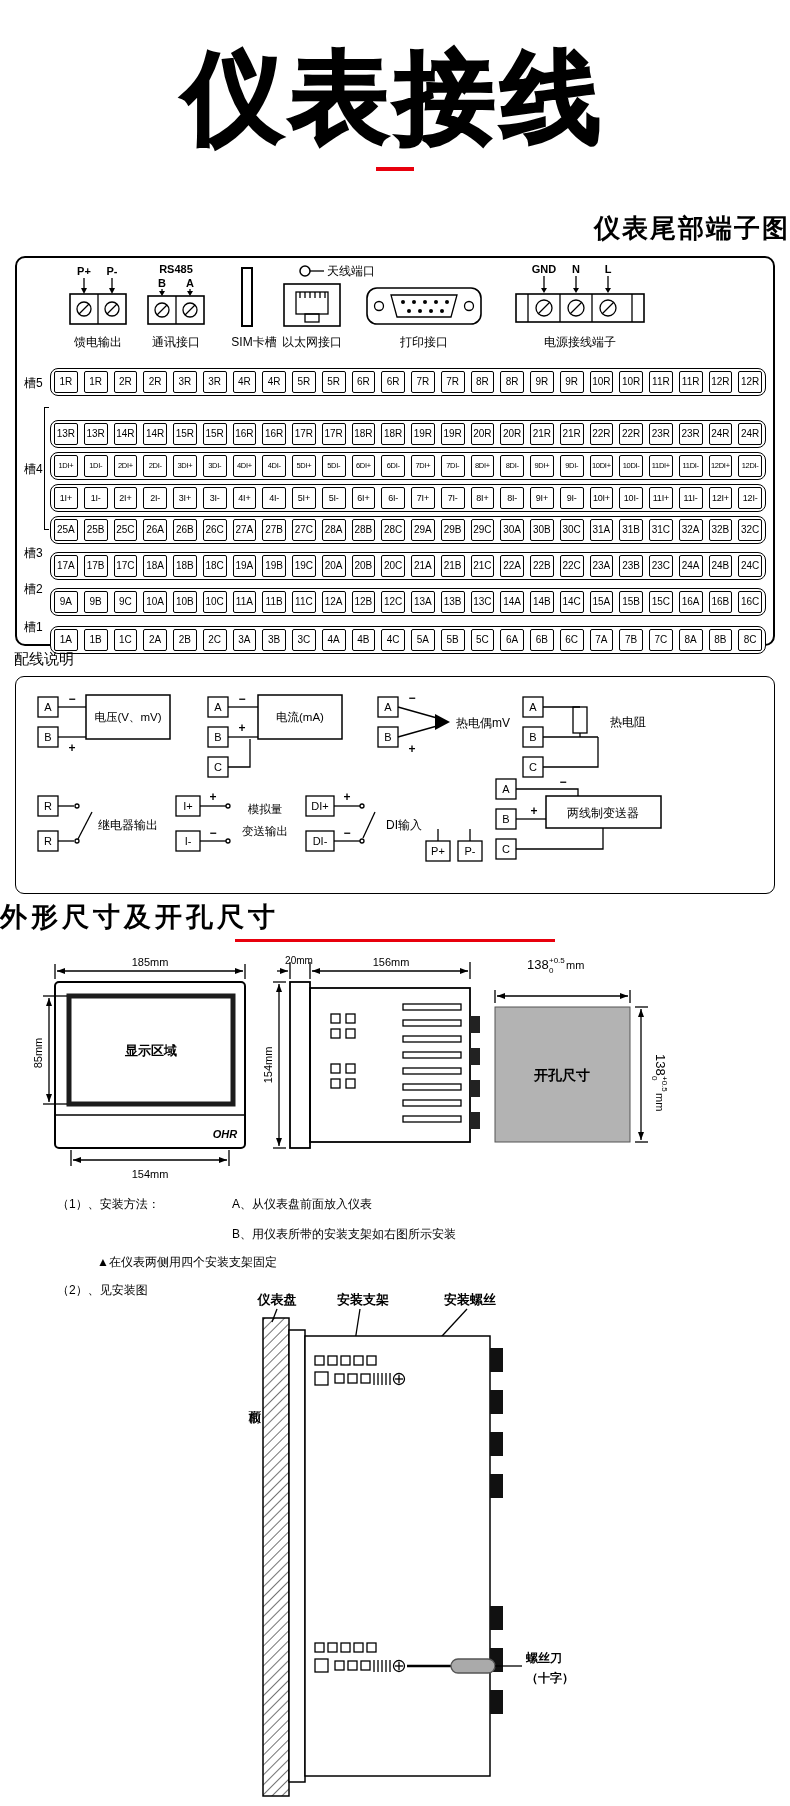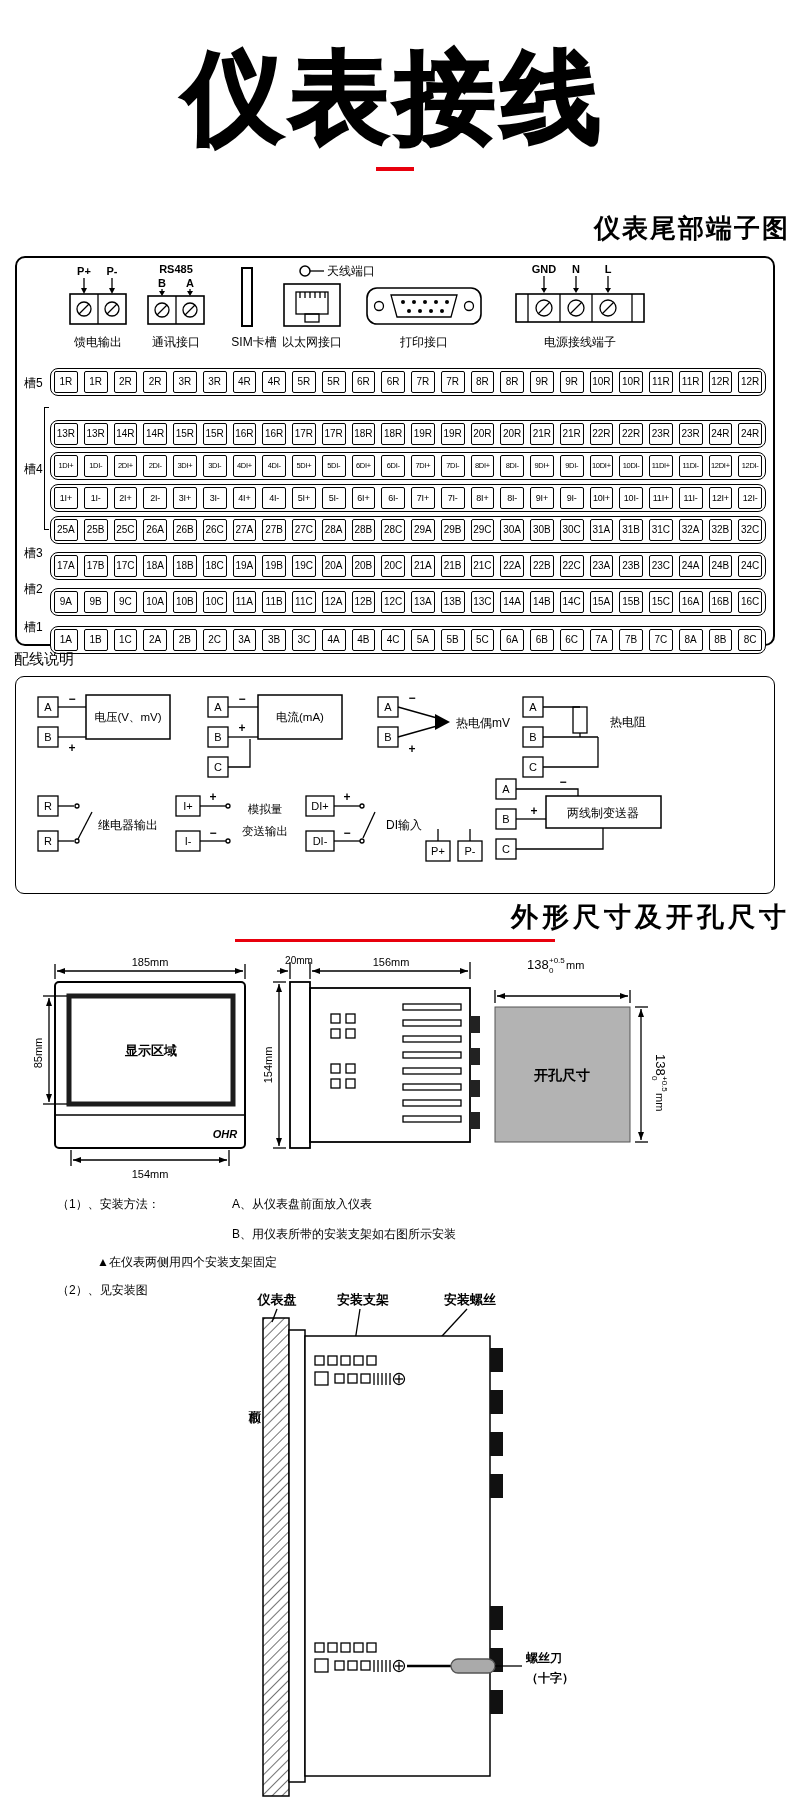--- a/index.html
+++ b/index.html
@@ -26,21 +26,21 @@
   .trow:nth-child(6),.trow:nth-child(7){margin-top:8px}
   .trow:nth-child(8){margin-top:10px}
   .tcell { flex:1 1 0; min-width:0; border:1px solid #000; border-radius:2px; text-align:center;
     font-size:10px; line-height:20px; background:#fff; overflow:hidden; white-space:nowrap; }
   .trow.sm .tcell{font-size:9px; letter-spacing:-0.2px}
   .trow.xs .tcell{font-size:7.5px; letter-spacing:-0.3px}
 
   .wlabel { position:absolute; top:650px; left:14px; font-size:15px; }
   .wpanel { position:absolute; top:676px; left:15px; width:760px; height:218px; border:1.7px solid #000; border-radius:9px; padding:2px; background:#fff; }
 
-  .sec2 { position:absolute; top:899px; left:0; width:100%; text-align:right; font-size:27px; font-weight:700; letter-spacing:4px; }
+  .sec2 { position:absolute; top:899px; left:0; width:100%; text-align:left; font-size:27px; font-weight:700; letter-spacing:4px; }
   .sec2-underline { position:absolute; top:939px; left:50%; transform:translateX(-50%); width:320px; height:3px; }
 
   .dims { position:absolute; top:952px; left:15px; }
   .install { position:absolute; top:1290px; left:15px; }
 
   .inst { position:absolute; font-size:12px; white-space:nowrap; }
 
   
   svg line, svg polyline, svg rect, svg circle, svg polygon, svg path { stroke:#000; fill:none; stroke-width:1.3px; }
   svg text { stroke:none; fill:#000; font-family:"Liberation Sans","DejaVu Sans",sans-serif; }

